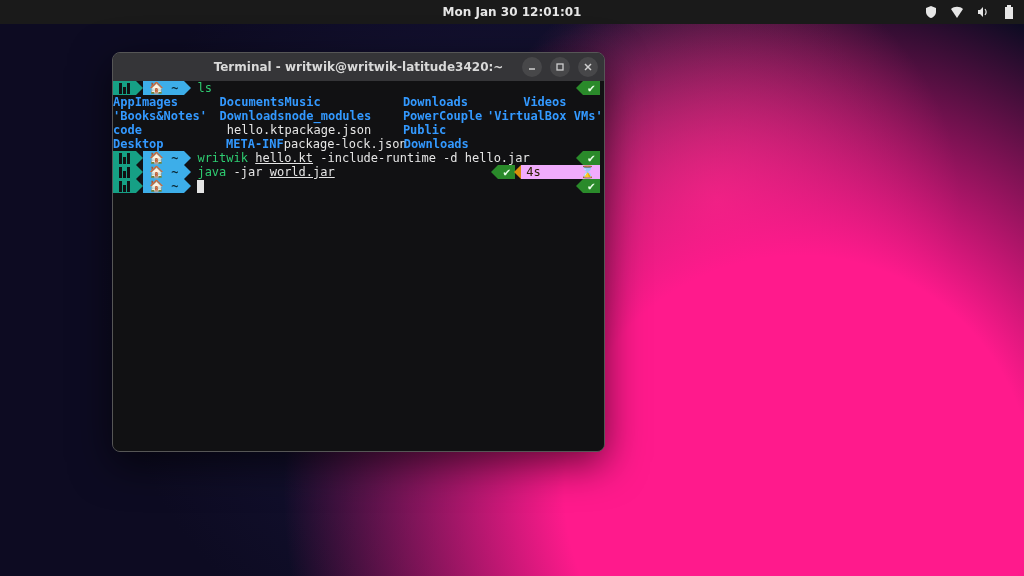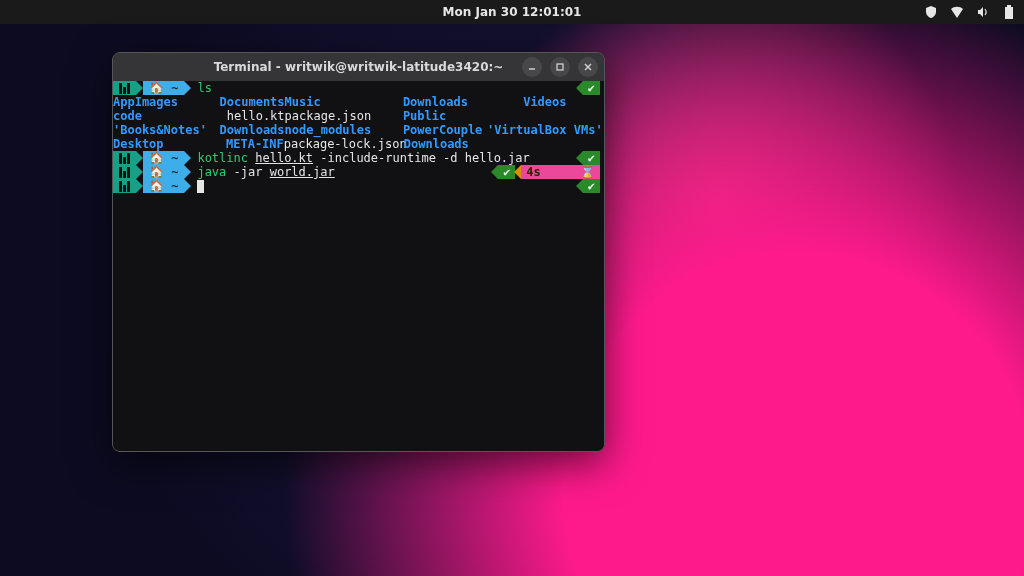--- a/index.html
+++ b/index.html
@@ -63,21 +63,21 @@
   .arrow { width: 0; height: 0; border-top: 7px solid transparent; border-bottom: 7px solid transparent; border-left: 7px solid; }
   .arrow.manjaro { border-left-color: #16a085; }
   .arrow.path   { border-left-color: #3daee9; }
   .cmd-text { padding-left: 6px; white-space: pre; text-align: right; }
 
   .status-chip {
     position: absolute; right: 4px; top: 0; height: 14px;
     display: flex; align-items: center;
   }
   .chip-ok { background: #2a8a2a; color: #e8ffe8; padding: 0 5px; height: 14px; display: flex; align-items: center; }
-  .chip-time { background: #ec4899; color: #2c2000; padding: 0 5px; height: 14px; display: flex; align-items: center; gap: 16px; font-weight: bold; }
+  .chip-time { background: #f0abfc; color: #2c2000; padding: 0 5px; height: 14px; display: flex; align-items: center; gap: 16px; }
   .chip-tri { width: 0; height: 0; border-top: 7px solid transparent; border-bottom: 7px solid transparent; border-right: 7px solid; }
   .chip-tri.ok { border-right-color: #2a8a2a; }
   .chip-tri.time { border-right-color: #d88f0a; }
 
   .row { white-space: pre; height: 14px; }
   .c-dir { color: #3399ff; font-weight: bold; }
   .c-green { color: #2ecc71; }
   .c-white { color: #e5e5e5; }
   .c-under { text-decoration: underline; }
 
@@ -190,54 +190,54 @@
 
     <div class="ls-grid">
       <div class="row">
         <span class="cell col0 c-dir">AppImages</span>
         <span class="cell col1 c-dir">Documents</span>
         <span class="cell col2 c-dir">Music</span>
         <span class="cell col3 c-dir">Downloads</span>
         <span class="cell col4 c-dir">Videos</span>
       </div>
       <div class="row">
+        <span class="cell col0 c-dir">'Books&amp;Notes'</span>
+        <span class="cell col1 c-dir">Downloads</span>
+        <span class="cell col2 c-dir">node_modules</span>
+        <span class="cell col3 c-dir">PowerCouple</span>
+        <span class="cell col4 c-dir">'VirtualBox VMs'</span>
+      </div>
+      <div class="row">
         <span class="cell col0 c-dir">code</span>
         <span class="cell col1 c-white">hello.kt</span>
         <span class="cell col2 c-white">package.json</span>
         <span class="cell col3 c-dir">Public</span>
         <span class="cell col4"></span>
       </div>
       <div class="row">
-        <span class="cell col0 c-dir">'Books&amp;Notes'</span>
-        <span class="cell col1 c-dir">Downloads</span>
-        <span class="cell col2 c-dir">node_modules</span>
-        <span class="cell col3 c-dir">PowerCouple</span>
-        <span class="cell col4 c-dir">'VirtualBox VMs'</span>
-      </div>
-      <div class="row">
         <span class="cell col0 c-dir">Desktop</span>
         <span class="cell col1 c-dir">META-INF</span>
         <span class="cell col2 c-white">package-lock.json</span>
         <span class="cell col3 c-dir">Downloads</span>
         <span class="cell col4"></span>
       </div>
     </div>
 
     <div class="promptline">
       <span class="seg manjaro">
           <span class="manjaro-logo">
             <span class="a"></span>
             <span class="b"></span>
             <span class="c"></span>
           </span>
         </span>
       <span class="arrow manjaro"></span>
       <span class="seg path"><span>🏠</span>&nbsp;<span>~</span></span>
       <span class="arrow path"></span>
-      <span class="cmd-text"><span class="c-green">kotlinc</span> <span class="c-white c-under">hello.kt</span><span class="c-white"> -include-runtime -d hello.jar</span></span>
+      <span class="cmd-text"><span class="c-green">writwik</span> <span class="c-white c-under">hello.kt</span><span class="c-white"> -include-runtime -d hello.jar</span></span>
       <span class="status-chip">
         <span class="chip-tri ok"></span>
           <span class="chip-ok">✔</span>
       </span>
     </div>
 
     <div class="promptline">
       <span class="seg manjaro">
           <span class="manjaro-logo">
             <span class="a"></span>

